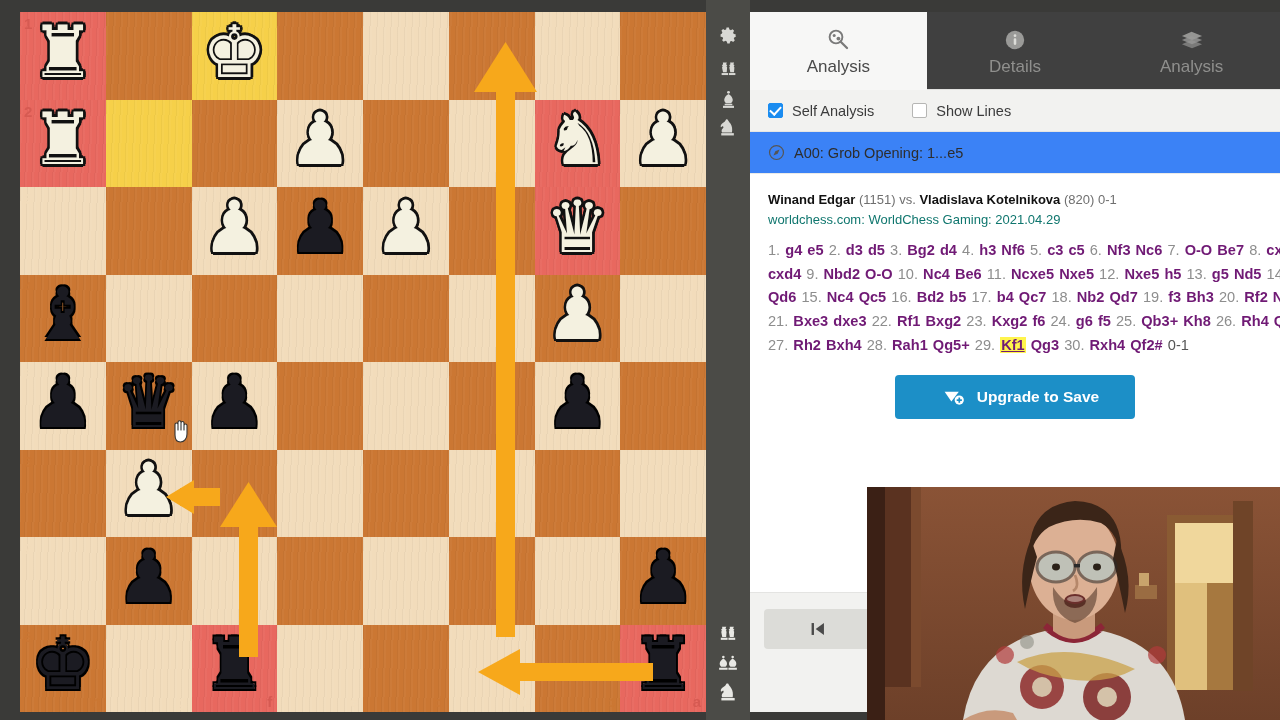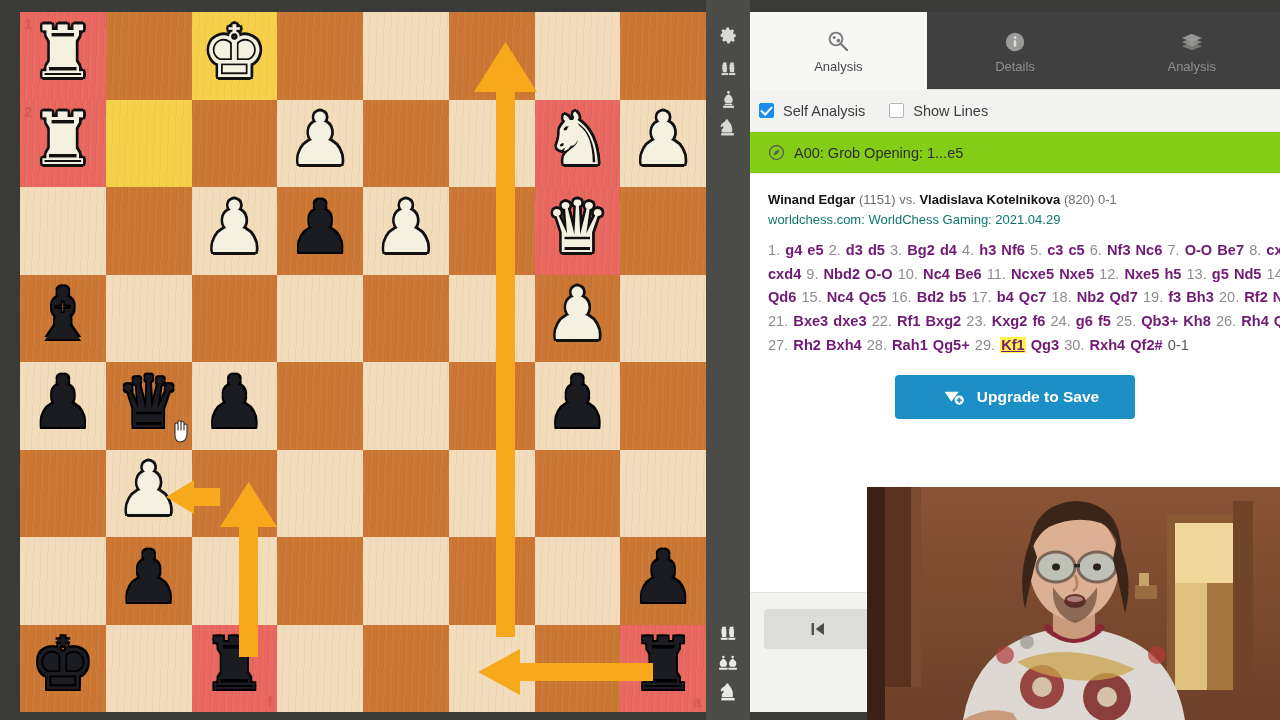--- a/index.html
+++ b/index.html
@@ -82,48 +82,48 @@
 
   
   #panel {
     position:absolute; left:750px; top:12px; width:530px; height:700px;
     background:#ffffff; overflow:hidden;
   }
   #tabs { display:flex; height:78px; background:#f4f4f2; }
   .tab {
     flex:1; display:flex; flex-direction:column;
     align-items:center; justify-content:center; gap:6px;
-    font-size:13px; color:#6b6b6b; cursor:pointer;
+    font-size:17px; color:#6b6b6b; cursor:pointer;
     border-bottom:1px solid #e2e2e0;
   }
   .tab.active { background:#f7f7f6; color:#4a4a4a; border-bottom:1px solid #f7f7f6;}
   .tab.inactive { background:#404040; color:#8f8f8d; }
   .tab .t-icon { color:#7a7a7a; height:26px; display:flex; align-items:flex-end;}
   .tab.inactive .t-icon { color:#9a9a98; }
 
   #checks {
     height:42px; background:#f2f2f0; display:flex; align-items:center;
-    padding-left:9px; gap:24px; border-bottom:1px solid #e5e5e3;
+    padding-left:18px; gap:38px; border-bottom:1px solid #e5e5e3;
   }
   .chk { display:flex; align-items:center; gap:9px; font-size:14.5px; color:#3c3c3c; cursor:pointer;}
   .box {
     width:15px; height:15px; border-radius:2px;
     border:1px solid #b6b6b4; background:#fff;
     display:flex; align-items:center; justify-content:center;
   }
   .box.on { background:#1a8cf0; border-color:#1a8cf0; }
   .box.on::after{
     content:""; width:5px; height:9px; margin-top:-2px;
     border:solid #fff; border-width:0 2px 2px 0; transform:rotate(43deg);
   }
 
   #opening-row{
     height:42px; display:flex; align-items:center; gap:9px;
     padding-left:18px; font-size:14.5px; color:#2d2d2d;
-    border-bottom:1px solid #eaeae8; background:#84cc16;
+    border-bottom:1px solid #eaeae8; background:#3b82f6;
   }
 
   #gameinfo{ padding:16px 7px 0 18px; font-size:13px; color:#3a3a3a; line-height:1.5; }
   #gameinfo b{ color:#111; }
   #gameinfo .muted{ color:#6f6f6f; }
   #gameinfo .src{ color:#0f766e; }
 
   #moves{
     padding:10px 0 0 18px; width:560px;
     font-size:14.6px; line-height:1.62; color:#1a1a1a;

